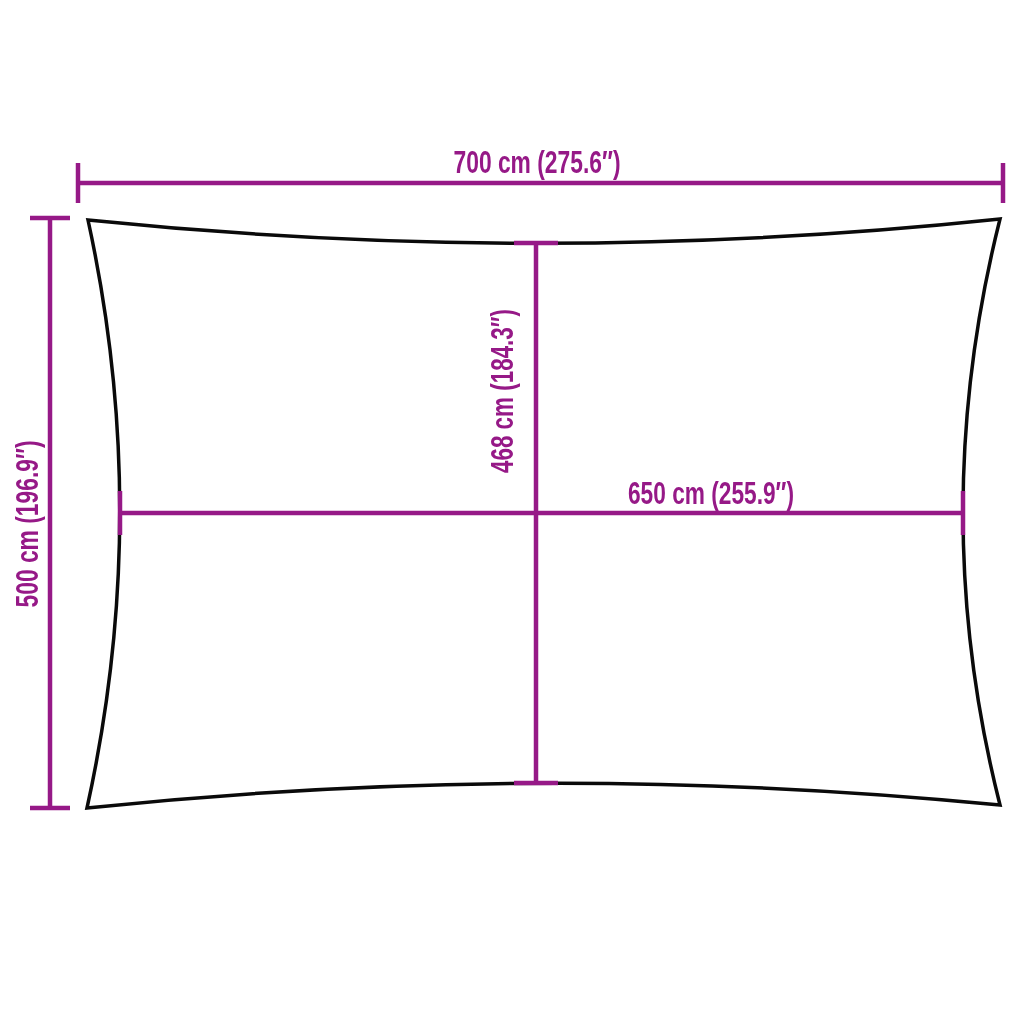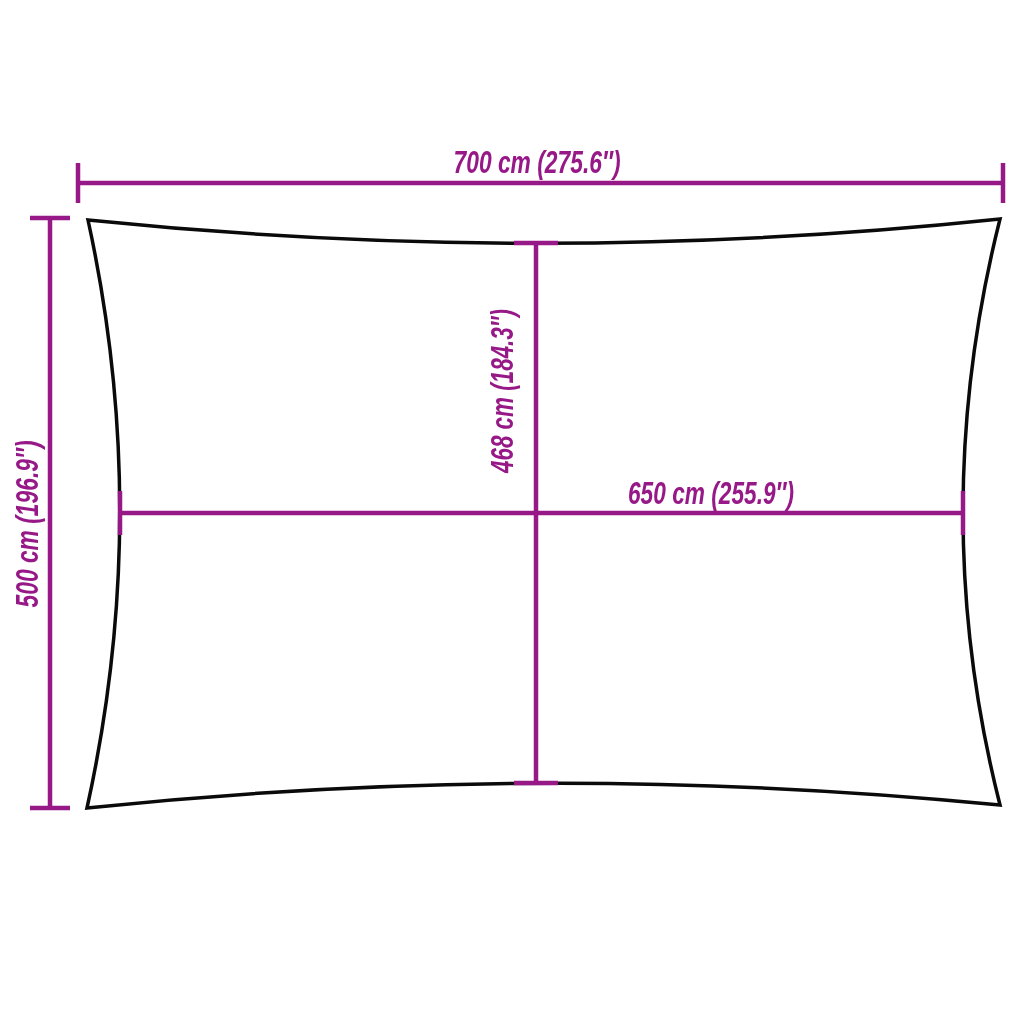--- a/index.html
+++ b/index.html
@@ -8,21 +8,20 @@
     width: 1024px;
     height: 1024px;
     background: #ffffff;
     overflow: hidden;
   }
   .stage {
     position: relative;
     width: 1024px;
     height: 1024px;
     background: #ffffff;
-    font-style: italic;
   }
   svg {
     display: block;
   }
   .dim-label {
     font-family: "Liberation Sans", "DejaVu Sans", sans-serif;
     font-weight: 700;
     font-size: 31px;
   }
 </style>

